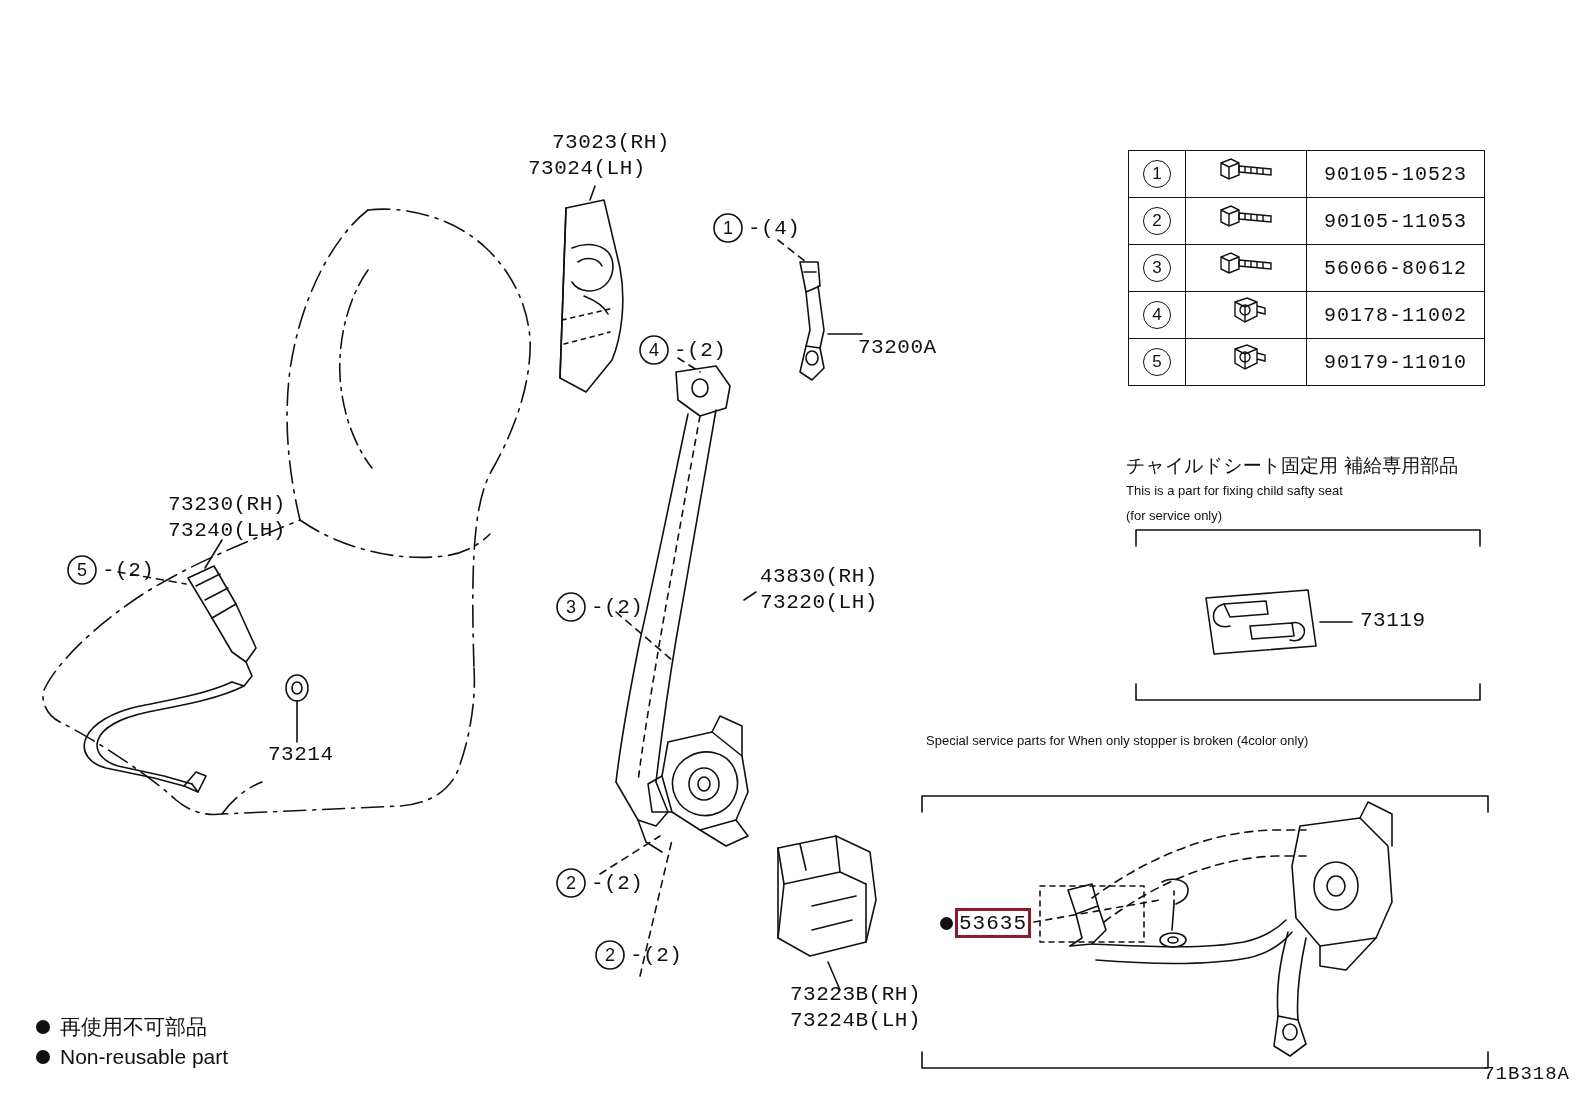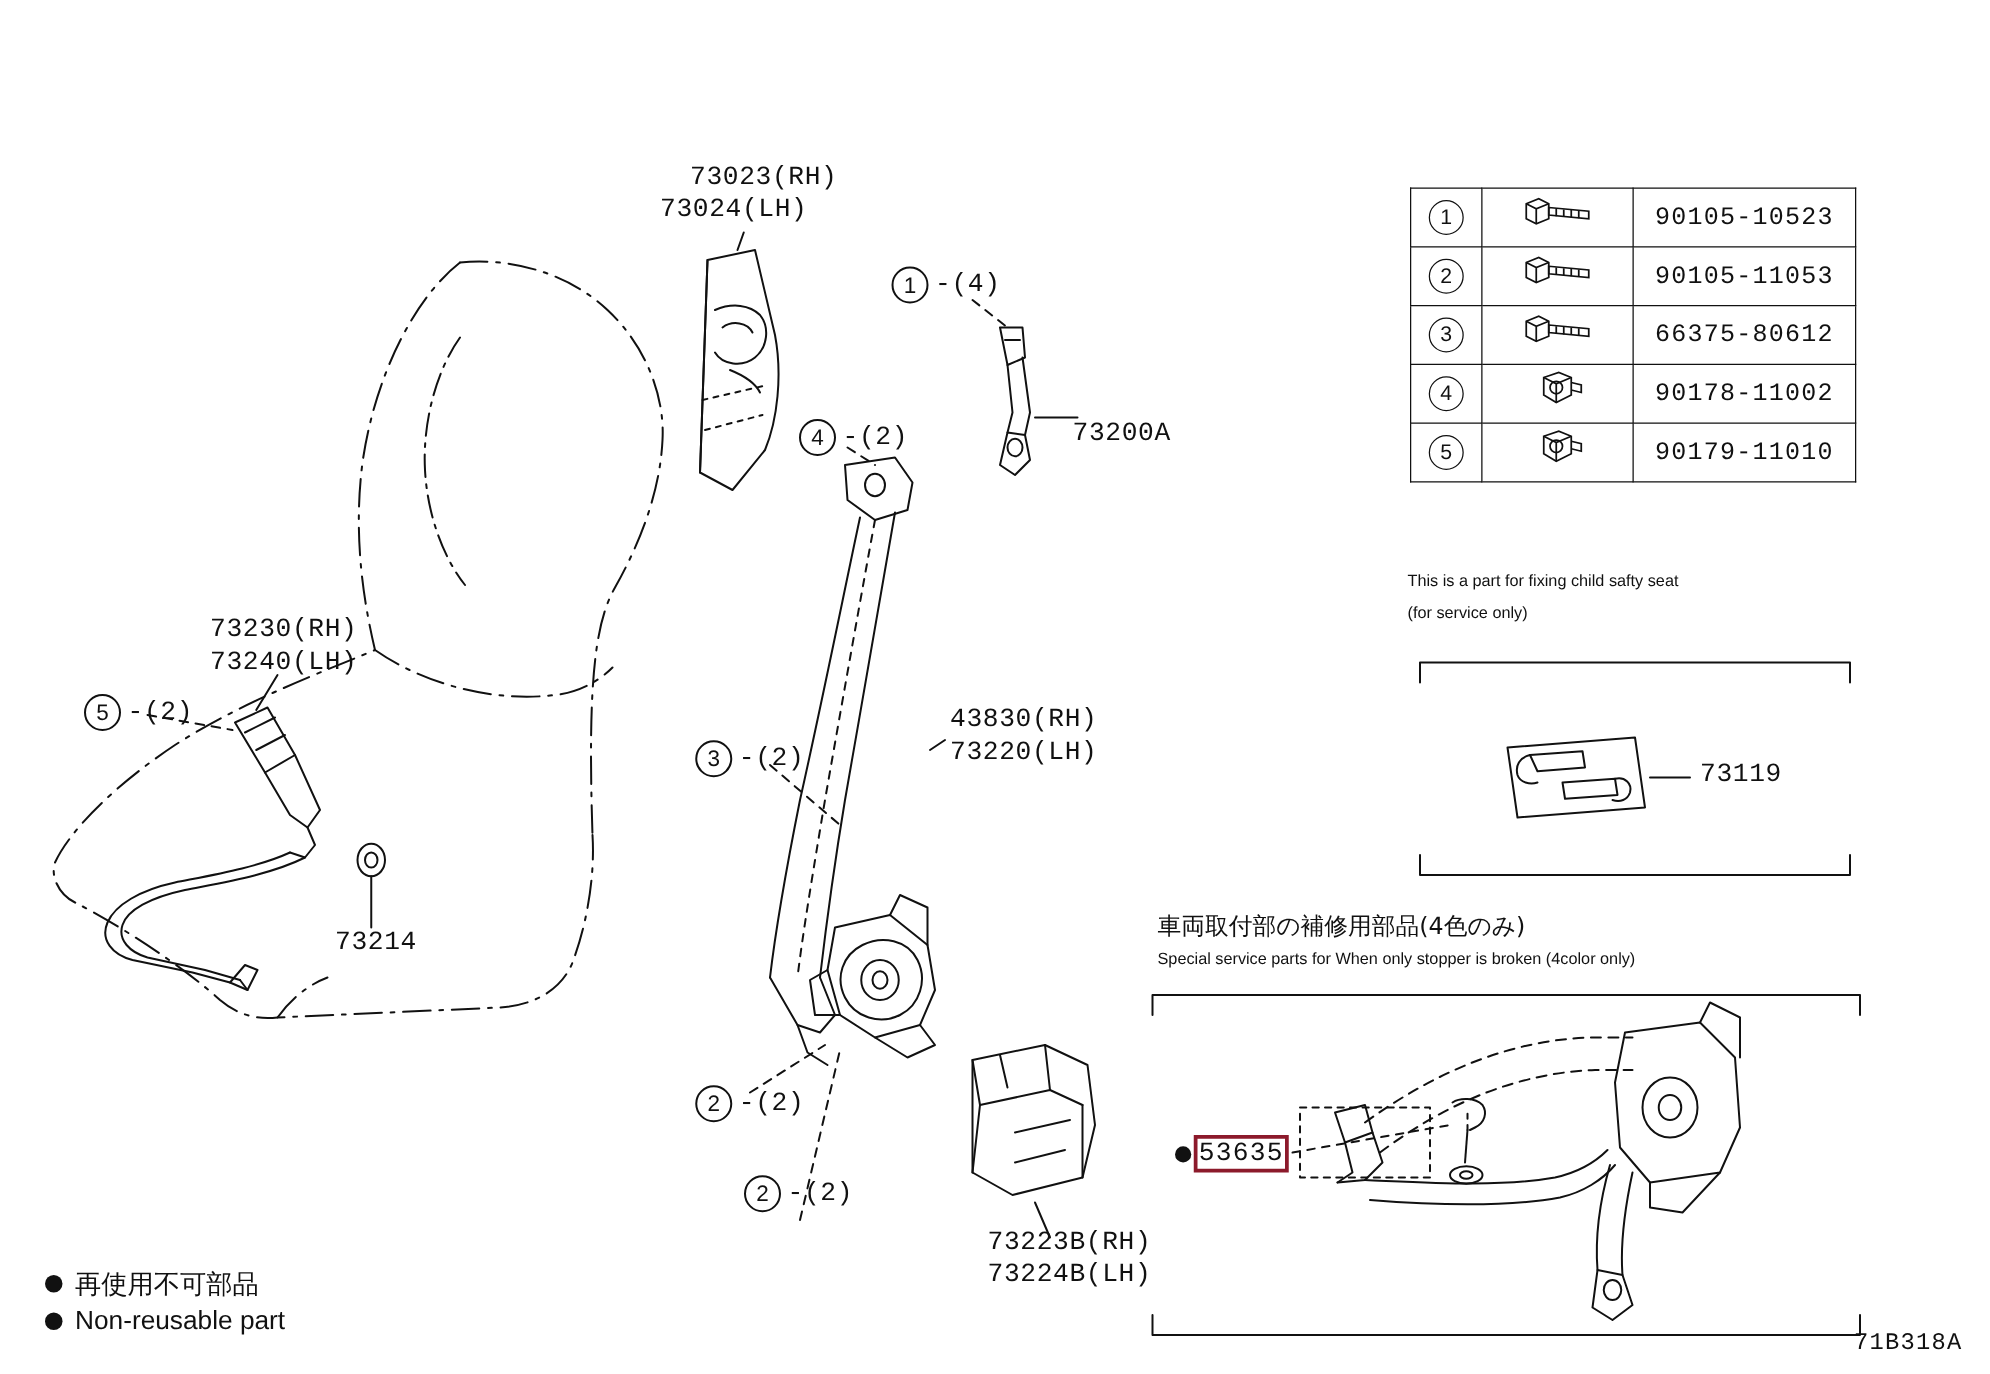--- a/index.html
+++ b/index.html
@@ -289,21 +289,21 @@
       <td class="pic">
         <svg width="70" height="32" viewBox="0 0 70 32">
           <g fill="none" stroke="#111" stroke-width="1.4">
             <path d="M10 8 L20 4 L28 8 L28 20 L18 24 L10 20 Z"></path>
             <path d="M10 8 L18 12 L28 8 M18 12 L18 24"></path>
             <path d="M28 11 L60 14 L60 20 L28 17 Z"></path>
             <path d="M34 12 L34 18 M40 12.5 L40 18.5 M46 13 L46 19 M52 13.5 L52 19.5"></path>
           </g>
         </svg>
       </td>
-      <td class="code">66375-80612</td>
+      <td class="code">56066-80612</td>
     </tr>
     <tr>
       <td class="num">
         <span class="circled">4</span>
       </td>
       <td class="pic">
         <svg width="70" height="32" viewBox="0 0 70 32">
           <g fill="none" stroke="#111" stroke-width="1.4">
             <path d="M24 6 L36 2 L46 6 L46 20 L34 26 L24 20 Z"></path>
             <path d="M24 6 L34 11 L46 6 M34 11 L34 26"></path>
@@ -354,26 +354,26 @@
 <div class="lbl" style="left:591px;top:595px;">-(2)</div>
 <div class="lbl" style="left:591px;top:871px;">-(2)</div>
 <div class="lbl" style="left:630px;top:943px;">-(2)</div>
 
 <div class="lbl" style="left:790px;top:982px;">73223B(RH)</div>
 <div class="lbl" style="left:790px;top:1008px;">73224B(LH)</div>
 
 <div class="lbl" style="left:1360px;top:608px;">73119</div>
 
 <div class="note" style="left:1126px;top:452px;width:420px;">
+  <div class="ja">チャイルドシート固定用 補給専用部品</div>
   <div class="en">This is a part for fixing child safty seat</div>
   <div class="en">(for service only)</div>
 </div>
 
 <div class="note" style="left:926px;top:728px;width:580px;">
-  <div class="ja">車両取付部の補修用部品(4色のみ)</div>
   <div class="en">Special service parts for When only stopper is broken (4color only)</div>
 </div>
 
 <div class="bullet-dot" style="left:940px;top:917px;"></div>
 <div class="highlight-box">53635</div>
 
 <div class="legend">
   <div class="legend-row">
     <span class="dot"></span>
     <span class="txt-ja">再使用不可部品</span>

